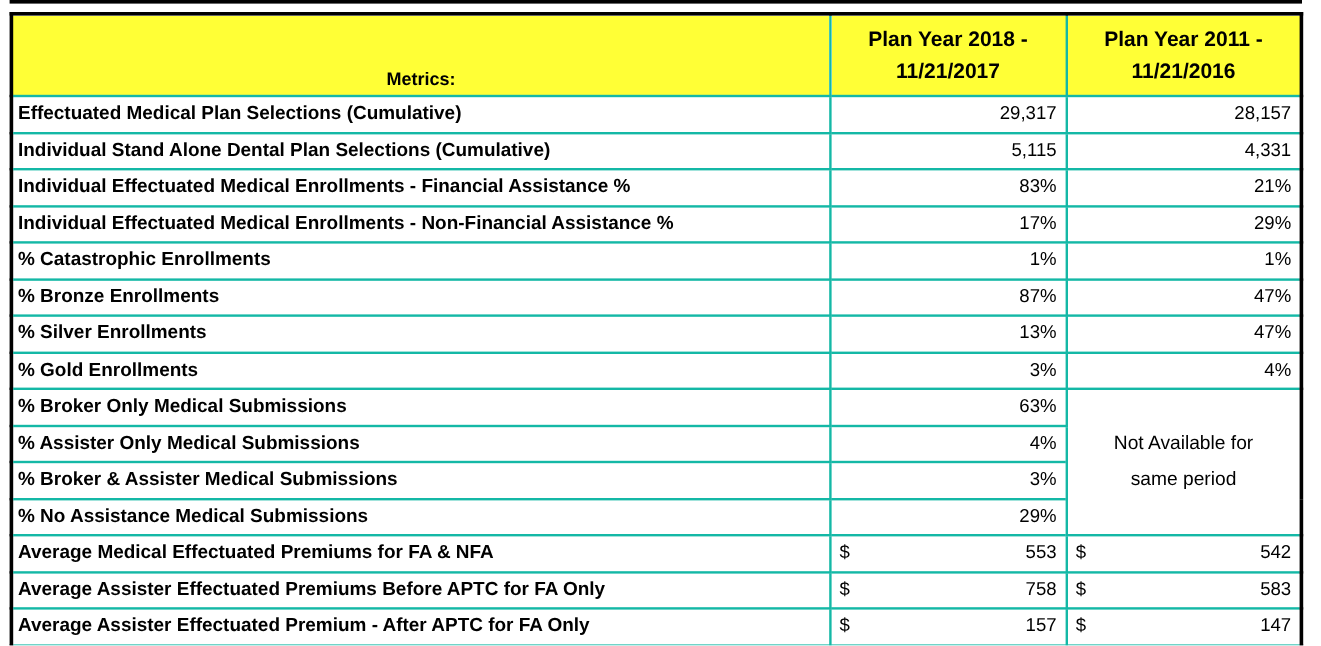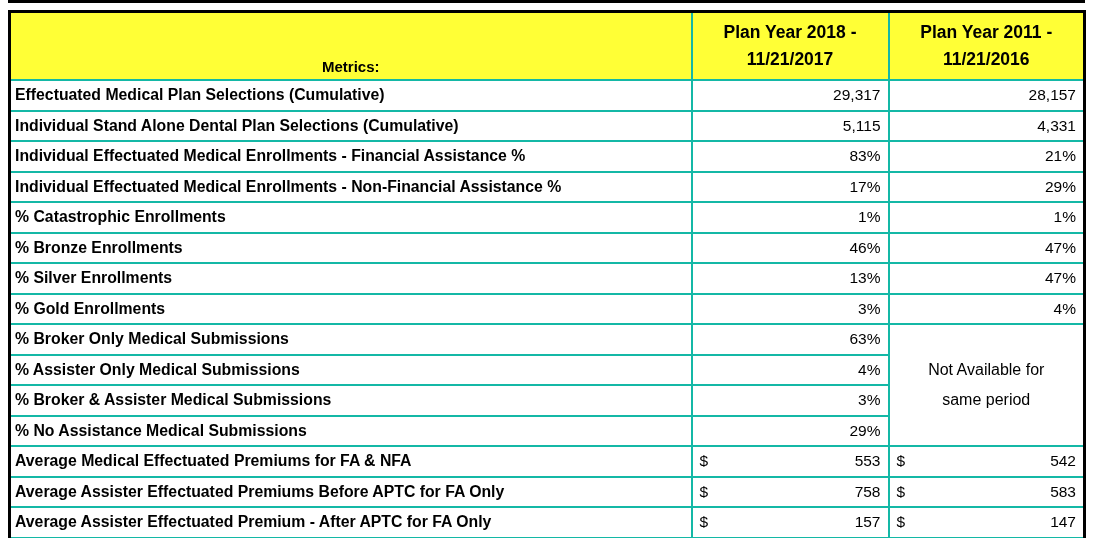--- a/index.html
+++ b/index.html
@@ -136,21 +136,21 @@
         <td class="val">17%</td>
         <td class="val">29%</td>
       </tr>
       <tr>
         <td class="label">% Catastrophic Enrollments</td>
         <td class="val">1%</td>
         <td class="val">1%</td>
       </tr>
       <tr>
         <td class="label">% Bronze Enrollments</td>
-        <td class="val">46%</td>
+        <td class="val">87%</td>
         <td class="val">47%</td>
       </tr>
       <tr>
         <td class="label">% Silver Enrollments</td>
         <td class="val">13%</td>
         <td class="val">47%</td>
       </tr>
       <tr>
         <td class="label">% Gold Enrollments</td>
         <td class="val">3%</td>

